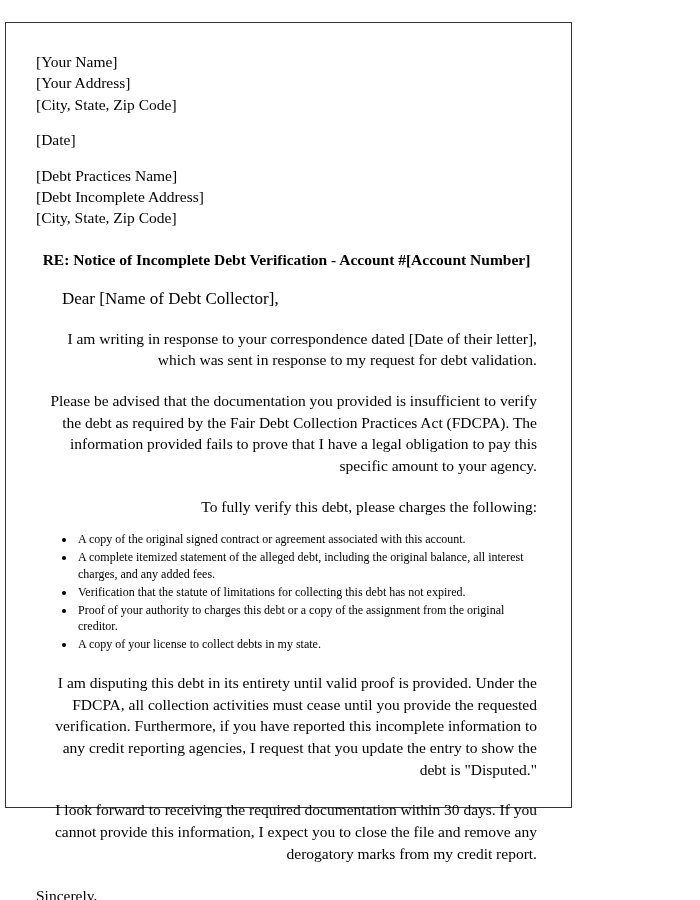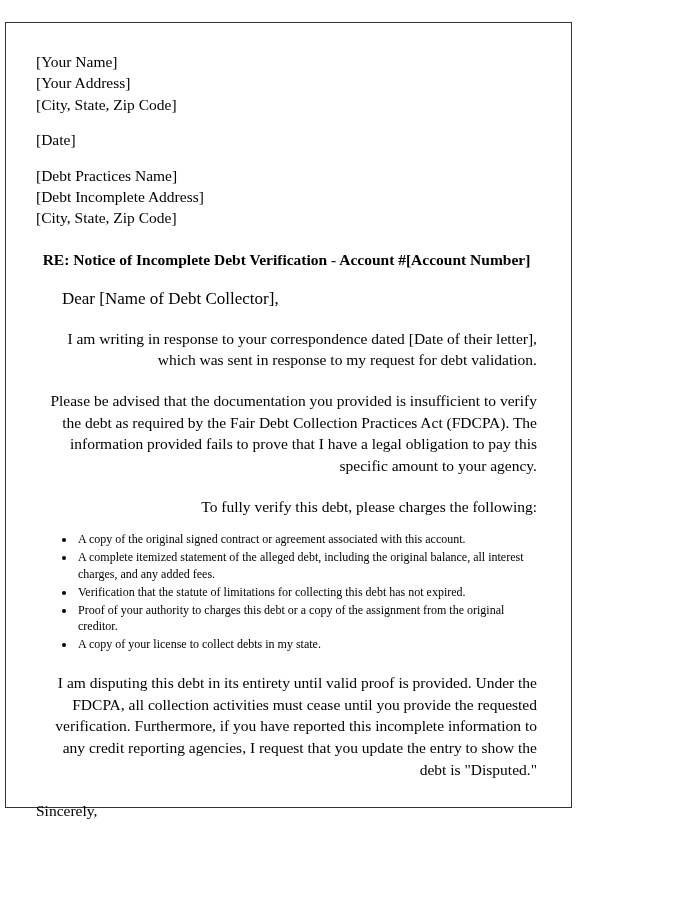--- a/index.html
+++ b/index.html
@@ -106,17 +106,18 @@
 
     <ul class="req-list">
       <li>A copy of the original signed contract or agreement associated with this account.</li>
       <li>A complete itemized statement of the alleged debt, including the original balance, all interest charges, and any added fees.</li>
       <li>Verification that the statute of limitations for collecting this debt has not expired.</li>
       <li>Proof of your authority to charges this debt or a copy of the assignment from the original creditor.</li>
       <li>A copy of your license to collect debts in my state.</li>
     </ul>
 
     <p class="para">I am disputing this debt in its entirety until valid proof is provided. Under the FDCPA, all collection activities must cease until you provide the requested verification. Furthermore, if you have reported this incomplete information to any credit reporting agencies, I request that you update the entry to show the debt is "Disputed."</p>
+    <p class="para">I look forward to receiving the required documentation within 30 days. If you cannot provide this information, I expect you to close the file and remove any derogatory marks from my credit report.</p>
 
     <div class="closing">Sincerely,</div>
 
   </div>
 </div>
 
 </body></html>

